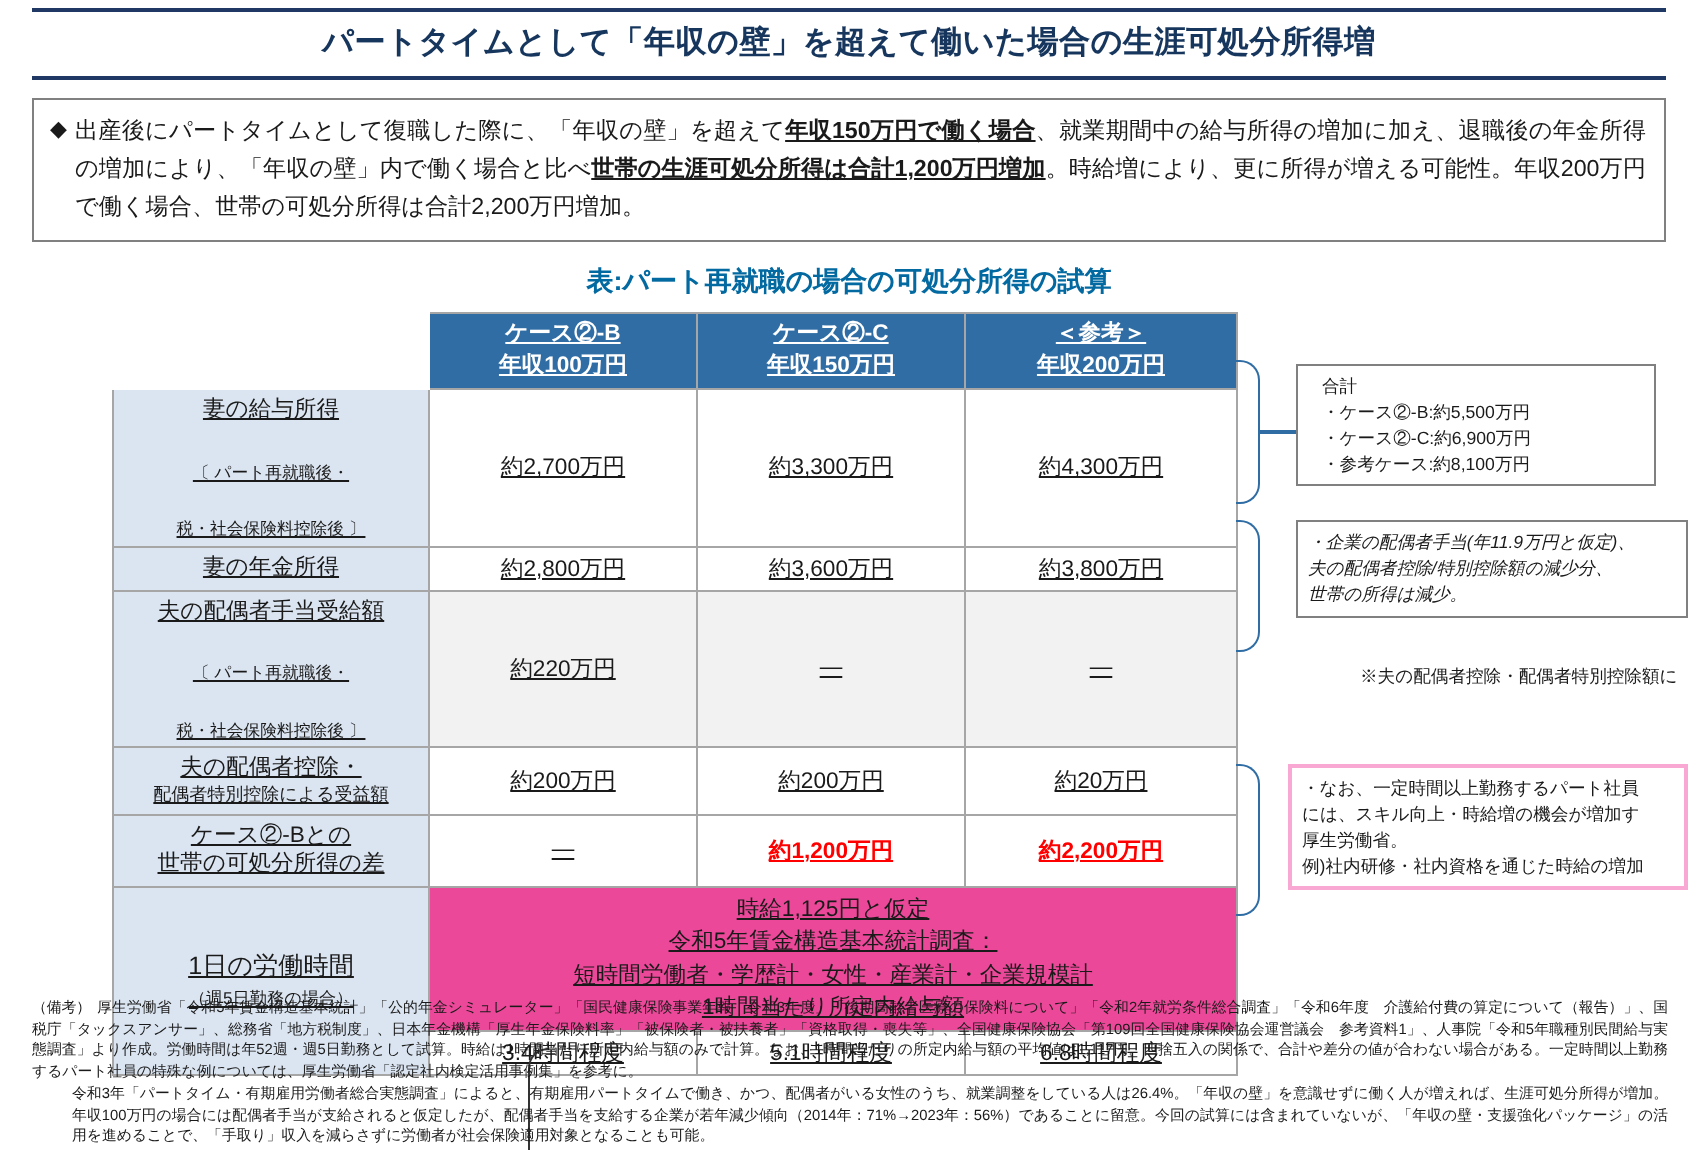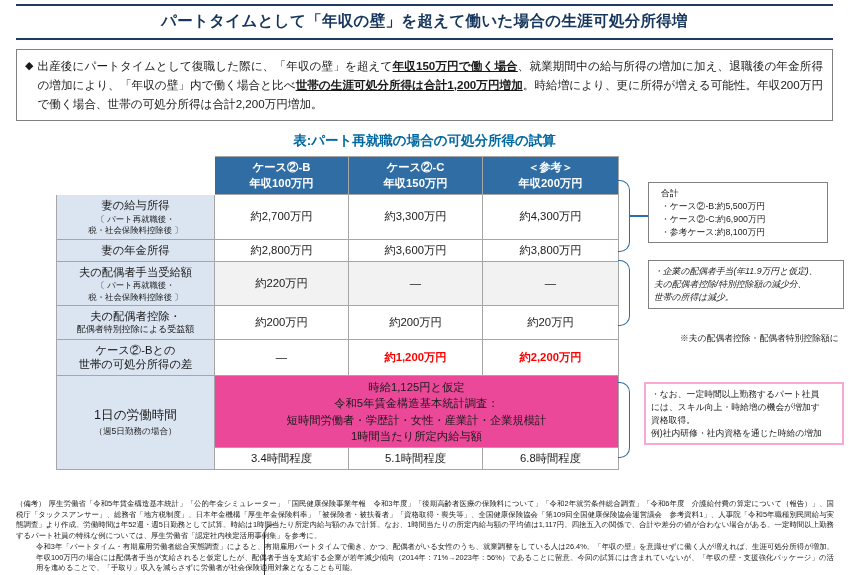--- a/index.html
+++ b/index.html
@@ -70,20 +70,21 @@
   table.calc col.c1 { width:134px; }
   table.calc col.c2 { width:134px; }
   table.calc col.c3 { width:136px; }
 
   table.calc th, table.calc td {
     border:1px solid #a6a6a6;
     font-size:11.3px;
     text-align:center;
     vertical-align:middle;
     padding:3px 2px;
+    text-decoration:underline;
   }
   thead th {
     background:#2f6da4;
     color:#ffffff;
     font-weight:bold;
     font-size:11.8px;
     line-height:1.35;
     padding:6px 2px;
     border:1px solid #2f6da4;
   }
@@ -94,21 +95,21 @@
     font-size:11.3px;
     line-height:1.3;
     text-align:center;
     padding:3px 4px;
   }
   td.rowhead .sub {
     display:block;
     font-size:8.4px;
     line-height:1.25;
     color:#1a1a1a;
-    margin-top:1px;
+    margin-top:18px;
   }
   td.rowhead .brk { font-size:9px; }
   td.val { background:#ffffff; font-size:11.6px; }
   tr.shade td.val { background:#f2f2f2; }
   tr.shade td.rowhead { background:#dbe5f1; }
   td.red { color:#ff0000; font-weight:bold; font-size:12.2px; }
   td.diffhead { background:#dbe5f1; font-size:10.8px; line-height:1.3; }
 
   
   table.calc td.labour-head {
@@ -317,21 +318,21 @@
       <div>世帯の所得は減少。</div>
     </div>
 
     <div class="note-plain">
       <div>※夫の配偶者控除・配偶者特別控除額に</div>
     </div>
 
     <div class="anno anno-3">
       <div>・なお、一定時間以上勤務するパート社員</div>
       <div>には、スキル向上・時給増の機会が増加す</div>
-      <div>資格取得。</div>
+      <div>厚生労働省。</div>
       <div>例)社内研修・社内資格を通じた時給の増加</div>
     </div>
   </div>
 
   <div class="footer">
     <p><span class="fhead">（備考）</span><span>厚生労働省「令和5年賃金構造基本統計」「公的年金シミュレーター」「国民健康保険事業年報　令和3年度」「後期高齢者医療の保険料について」「令和2年就労条件総合調査」「令和6年度　介護給付費の算定について（報告）」、国税庁「タックスアンサー」、総務省「地方税制度」、日本年金機構「厚生年金保険料率」「被保険者・被扶養者」「資格取得・喪失等」、全国健康保険協会「第109回全国健康保険協会運営議会　参考資料1」、人事院「令和5年職種別民間給与実態調査」より作成。労働時間は年52週・週5日勤務として試算。時給は1時間当たり所定内給与額のみで計算。なお、1時間当たりの所定内給与額の平均値は1,117円。四捨五入の関係で、合計や差分の値が合わない場合がある。一定時間以上勤務するパート社員の特殊な例については、厚生労働省「認定社内検定活用事例集」を参考に。</span></p>
     <p class="indent2"><span>令和3年「パートタイム・有期雇用労働者総合実態調査」によると、有期雇用パートタイムで働き、かつ、配偶者がいる女性のうち、就業調整をしている人は26.4%。「年収の壁」を意識せずに働く人が増えれば、生涯可処分所得が増加。年収100万円の場合には配偶者手当が支給されると仮定したが、配偶者手当を支給する企業が若年減少傾向（2014年：71%→2023年：56%）であることに留意。今回の試算には含まれていないが、「年収の壁・支援強化パッケージ」の活用を進めることで、「手取り」収入を減らさずに労働者が社会保険適用対象となることも可能。</span></p>
   </div>
 
 </div>

